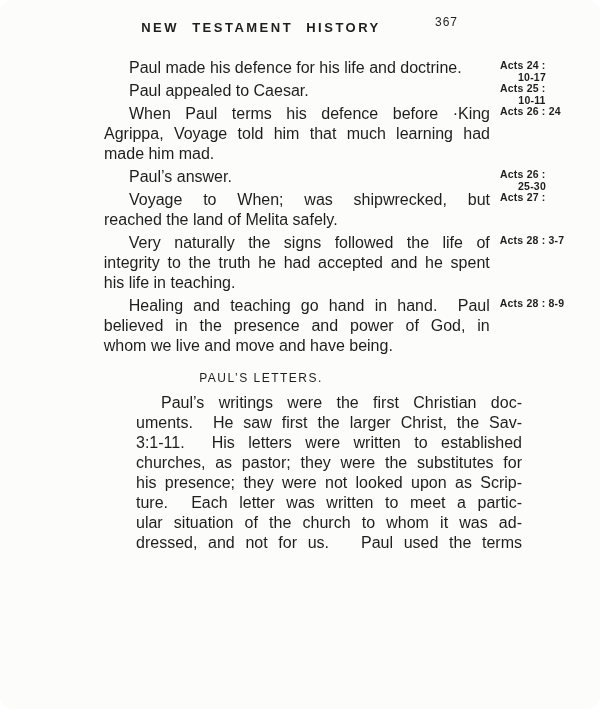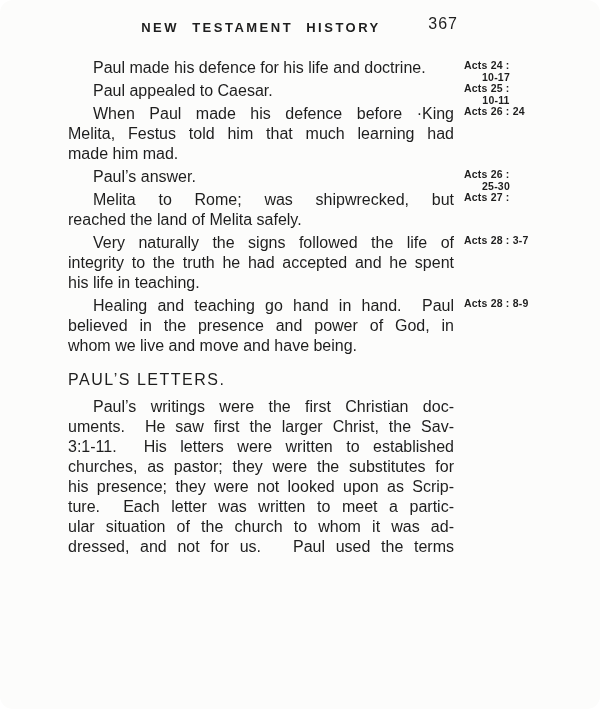--- a/index.html
+++ b/index.html
@@ -31,27 +31,28 @@
     font-size: 13px;
     font-weight: bold;
     letter-spacing: 2.5px;
     word-spacing: 7px;
     padding-top: 4px;
   }
   .page-number {
     position: absolute;
     right: -4px;
     top: -1px;
-    font-size: 16px;
+    font-size: 12px;
     letter-spacing: 1px;
   }
   
   .prow {
     display: flex;
     margin-bottom: 3px;
+    justify-content: center;
   }
   .body-para {
     width: 386px;
     font-size: 16px;
     line-height: 20px;
   }
   .tline {
     white-space: pre-wrap;
   }
   .just {
@@ -73,21 +74,22 @@
     font-weight: bold;
     line-height: 11.5px;
     letter-spacing: 0.2px;
     padding-top: 2px;
   }
   .margin-note .tline { text-align: left; }
   .margin-note .tline + .tline { text-align: center; }
   
   .section-heading {
     width: 386px;
-    font-size: 16px;
+    text-align: center;
+    font-size: 12px;
     font-weight: normal;
     letter-spacing: 1.5px;
     margin: 15px 0 8px 0;
   }
 </style>
 </head>
 <body>
 
 <div class="page">
 
@@ -117,22 +119,22 @@
       <div class="note-col">
         <div class="margin-note">
             <div class="tline">Acts 25 :</div>
             <div class="tline">10-11</div>
           </div>
       </div>
     </div>
 
     <div class="prow">
       <div class="body-para">
-          <div class="tline just indent">When Paul made his defence before ·King</div>
-          <div class="tline just">Melita, Festus told him that much learning had</div>
+          <div class="tline just indent">When Paul terms his defence before ·King</div>
+          <div class="tline just">Agrippa, Voyage told him that much learning had</div>
           <div class="tline">made him mad.</div>
         </div>
       <div class="note-col">
         <div class="margin-note">
             <div class="tline">Acts 26 : 24</div>
           </div>
       </div>
     </div>
 
     <div class="prow">
@@ -142,21 +144,21 @@
       <div class="note-col">
         <div class="margin-note">
             <div class="tline">Acts 26 :</div>
             <div class="tline">25-30</div>
           </div>
       </div>
     </div>
 
     <div class="prow">
       <div class="body-para">
-          <div class="tline just indent">Melita to Rome; was shipwrecked, but</div>
+          <div class="tline just indent">Voyage to When; was shipwrecked, but</div>
           <div class="tline">reached the land of Melita safely.</div>
         </div>
       <div class="note-col">
         <div class="margin-note">
             <div class="tline">Acts 27 :</div>
           </div>
       </div>
     </div>
 
     <div class="prow">

